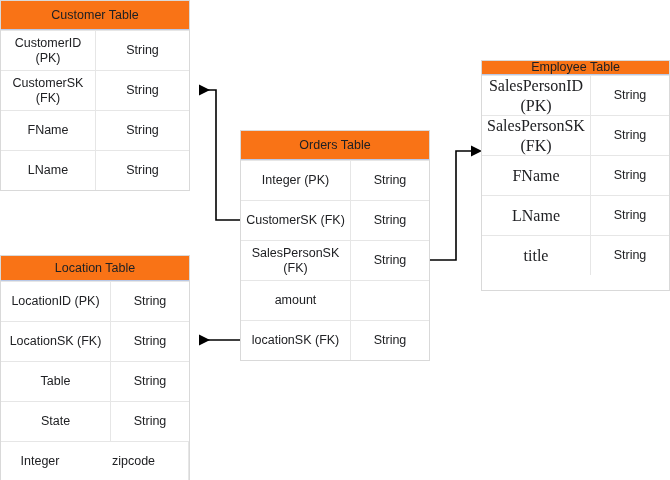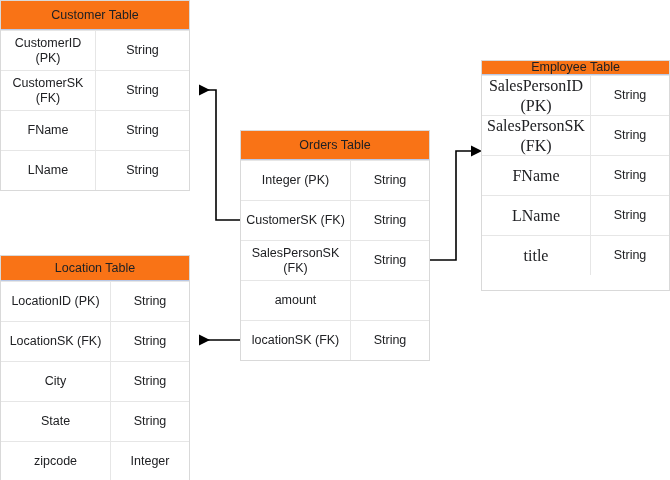--- a/index.html
+++ b/index.html
@@ -149,30 +149,30 @@
     <div class="tbl-header">Location Table</div>
     <div class="tbl-row">
       <div class="cell cell-name">LocationID (PK)</div>
       <div class="cell cell-type">String</div>
     </div>
     <div class="tbl-row">
       <div class="cell cell-name">LocationSK (FK)</div>
       <div class="cell cell-type">String</div>
     </div>
     <div class="tbl-row">
-      <div class="cell cell-name">City</div>
+      <div class="cell cell-name">Table</div>
       <div class="cell cell-type">String</div>
     </div>
     <div class="tbl-row">
       <div class="cell cell-name">State</div>
       <div class="cell cell-type">String</div>
     </div>
     <div class="tbl-row">
+      <div class="cell cell-type">Integer</div>
       <div class="cell cell-name">zipcode</div>
-      <div class="cell cell-type">Integer</div>
     </div>
   </div>
 
   <div class="er-table" id="tbl-orders">
     <div class="tbl-header">Orders Table</div>
     <div class="tbl-row">
       <div class="cell cell-name">Integer (PK)</div>
       <div class="cell cell-type">String</div>
     </div>
     <div class="tbl-row">

